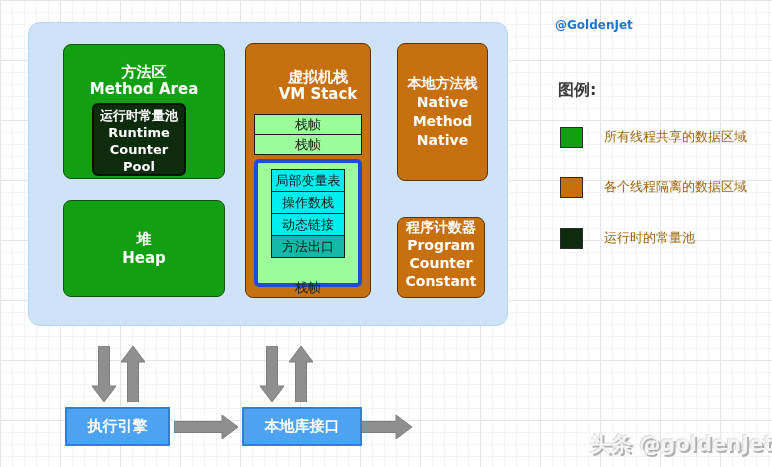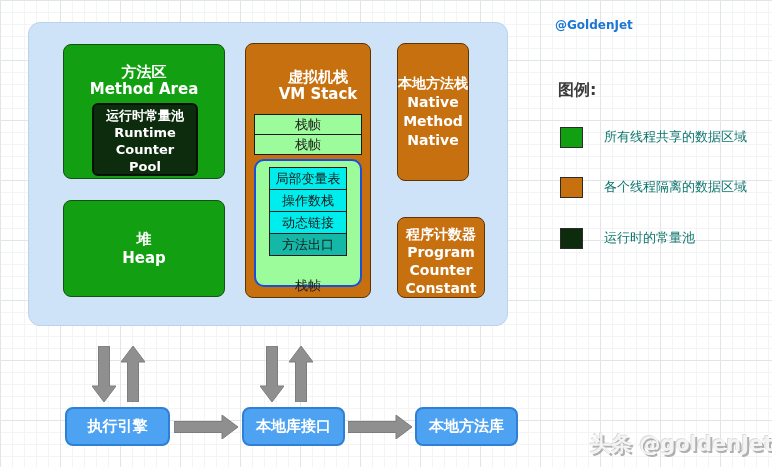--- a/index.html
+++ b/index.html
@@ -22,86 +22,86 @@
     background:#CFE3F8; border:1px solid #bad3ee; border-radius:12px;
   }
 
   .box { position:absolute; color:#fff; font-weight:bold; text-align:center; }
   .green-box  { background:#12A012; border:1px solid #145214; border-radius:8px; }
   .orange-box { background:#C7700F; border:1px solid #5e3404; border-radius:8px; }
 
   .method-area { left:34px; top:21px; width:162px; height:135px; }
   .method-area .title { padding-top:19px; font-size:15px; line-height:17px; }
   .const-pool {
-    position:absolute; left:28px; top:58px; width:106px; height:73px;
+    position:absolute; left:28px; top:58px; width:94px; height:73px;
     background:#0D2B0D; border:2px solid #060f06; border-radius:6px;
     color:#fff; font-weight:bold; font-size:13px; line-height:17px; padding-top:2px;
   }
   .heap { left:34px; top:177px; width:162px; height:97px;
           display:flex; flex-direction:column; justify-content:center; }
   .heap .t { font-size:15px; line-height:19px; }
 
   .vm-stack { left:216px; top:20px; width:126px; height:255px; }
   .vm-stack .title { padding-top:25px; font-size:15px; line-height:17px; }
   .vm-rows { position:absolute; left:8px; right:8px; top:70px; }
   .frame-row {
     height:21px; background:#9CFC9C; border:1px solid #1b1b1b;
     color:#222; font-weight:normal; font-size:13px; line-height:19px; text-align:center;
   }
   .frame-row + .frame-row { margin-top:-1px; }
   .frame-big {
-    margin-top:4px; height:128px; background:#9CFC9C; border:2px solid #1d4ed8;
-    border-radius:10px; display:flex; flex-direction:column;gap:21px;
+    margin-top:4px; height:128px; background:#9CFC9C; border:4px solid #1d4ed8;
+    border-radius:5px; display:flex; flex-direction:column;gap:21px;
   }
   .cyan-group { margin:6px 13px 0 13px; }
   .cyan-row {
     height:23px; background:#00EDED; border:1px solid #1b1b1b;
     color:#1a1a1a; font-weight:normal; font-size:13px; line-height:21px; text-align:center;
   }
   .cyan-row + .cyan-row { margin-top:-1px; }
   .frame-bottom-label {
     flex:1; display:flex; align-items:center; justify-content:center;
     color:#222; font-weight:normal; font-size:13px;
   }
 
-  .native-stack { left:368px; top:20px; width:72px; height:138px;
+  .native-stack { left:368px; top:20px; width:91px; height:138px;
     display:flex; flex-direction:column; justify-content:center;
     font-size:14px; line-height:19px; }
   .pc-register { left:368px; top:194px; width:88px; height:81px;
-    display:flex; flex-direction:column; justify-content:flex-end;
+    display:flex; flex-direction:column; justify-content:flex-start;
     font-size:14px; line-height:18px; }
 
   .blue-box {
     position:absolute; top:407px; height:39px;
-    background:#4DA2F2; border:2px solid #2f7fd6; border-radius:8px;
+    background:#4DA2F2; border:2px solid #2f7fd6; border-radius:0;
     color:#fff; font-weight:bold; font-size:15px;
     display:flex; align-items:center; justify-content:center;
   }
   .bb1 { left:65px;  width:105px; }
-  .bb2 { left:242px; width:103px;text-align:center; }
+  .bb2 { left:242px; width:120px;text-align:center; }
   .bb3 { left:415px; width:103px; }
 
   .arrow { position:absolute; }
   .arrow polygon { stroke:#7d7d7d; stroke-width:1; }
 
   .author-handle {
     position:absolute; left:555px; top:18px;
     color:#1d76d2; font-weight:bold; font-size:12px;
   }
   .legend-title {
     position:absolute; left:558px; top:80px;
     color:#3a3a3a; font-weight:bold; font-size:16px;
   }
   .legend-row {
     position:absolute; left:560px; height:24px;
     display:flex; align-items:center;
   }
   .lr1 { top:125px; } .lr2 { top:175px; } .lr3 { top:226px;justify-content:space-between; }
   .legend-swatch { width:23px; height:21px; border:1px solid #2b2b2b; }
-  .legend-label { margin-left:21px; color:#0f766e; font-size:13px; white-space:nowrap; }
+  .legend-label { margin-left:21px; color:#a16207; font-size:13px; white-space:nowrap; }
 
   .footer-watermark {
     position:absolute; left:590px; top:430px;
     font-size:21px; font-weight:bold; color:#f4f4f4;
     text-shadow:2px 2px 0 #b0b0b0, -1px -1px 0 #dcdcdc;
     white-space:nowrap;
   }
 </style>
 </head>
 <body>
@@ -178,21 +178,20 @@
 
   <svg class="arrow" style="left:174px; top:415px;" width="64" height="24" viewBox="0 0 64 24">
     <polygon points="0,6.5 48,6.5 48,0 64,12 48,24 48,17.5 0,17.5" style="fill: rgb(143, 143, 143);"></polygon>
   </svg>
   <svg class="arrow" style="left:348px; top:415px;" width="64" height="24" viewBox="0 0 64 24">
     <polygon points="0,6.5 48,6.5 48,0 64,12 48,24 48,17.5 0,17.5" style="fill: rgb(143, 143, 143);"></polygon>
   </svg>
 
   <div class="blue-box bb1" style="background-color: rgb(77, 162, 242);">执行引擎</div>
   <div class="blue-box bb2" style="background-color: rgb(77, 162, 242);">本地库接口</div>
-  <div class="blue-box bb3" style="background-color: rgb(77, 162, 242);">本地方法库</div>
 
   <div class="author-handle">@GoldenJet</div>
   <div class="legend-title">图例:</div>
 
   <div class="legend-row lr1">
     <div class="legend-swatch" style="background-color: rgb(18, 160, 18);"></div>
     <div class="legend-label">所有线程共享的数据区域</div>
   </div>
   <div class="legend-row lr2">
     <div class="legend-swatch" style="background-color: rgb(199, 112, 15);"></div>

